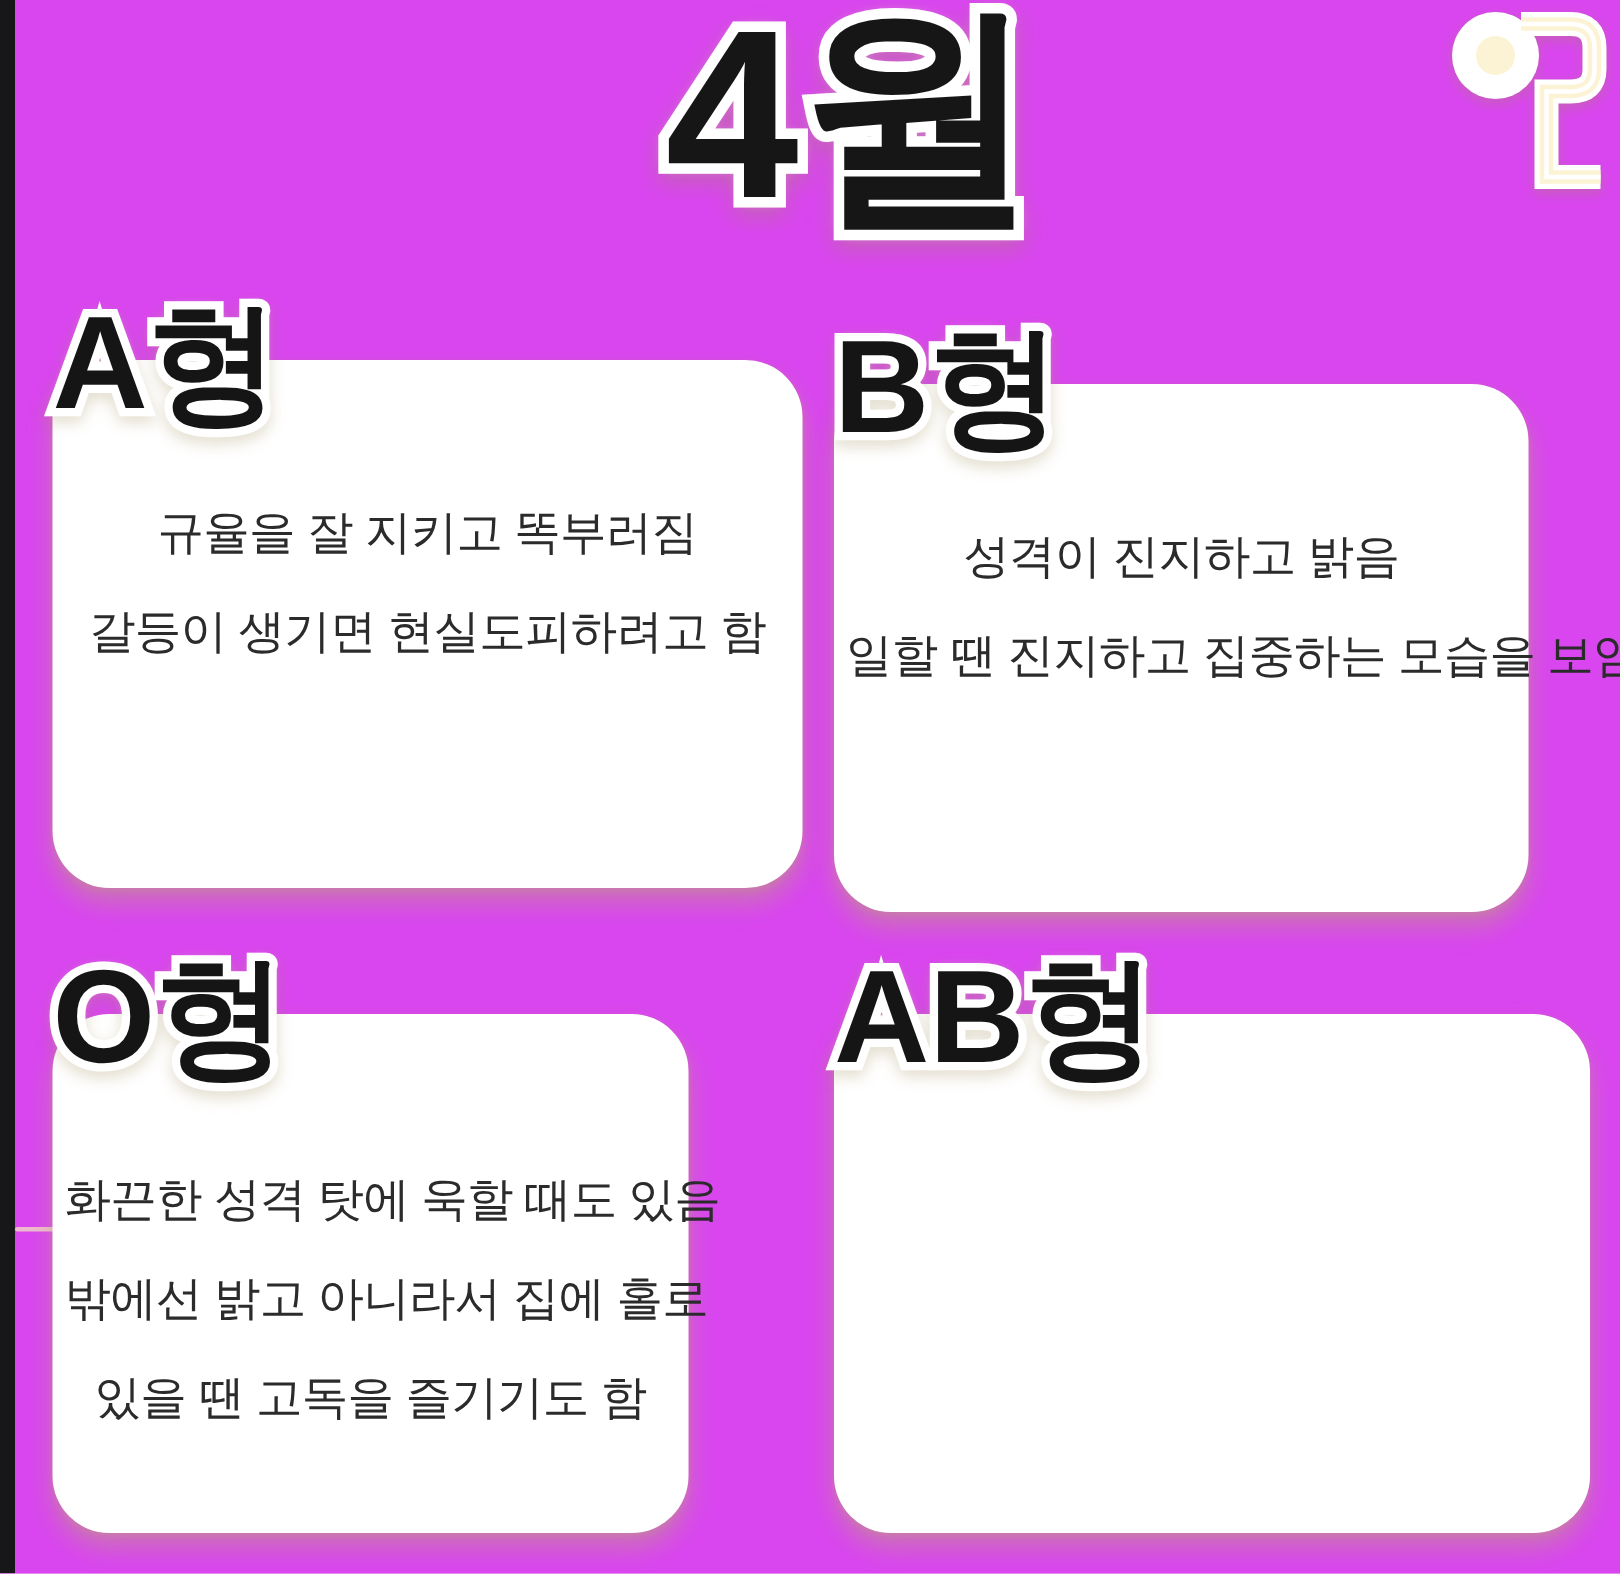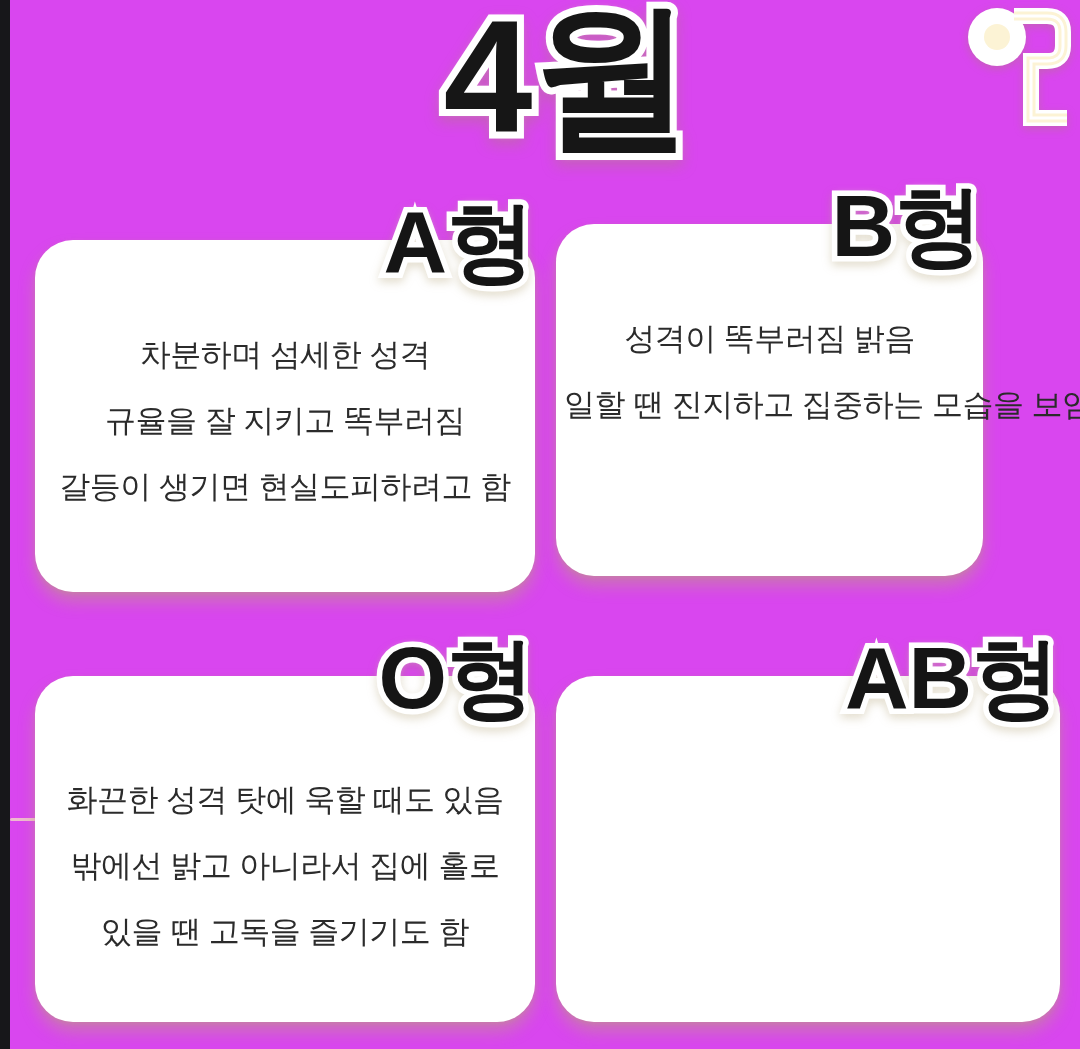--- a/index.html
+++ b/index.html
@@ -30,26 +30,26 @@
     filter:drop-shadow(0 6px 7px rgba(160,140,85,0.35));
   }
   .logo{
     position:absolute;left:966px;top:0px;width:106px;height:132px;
   }
   .card{
     position:absolute;background:#ffffff;border-radius:38px;
     box-shadow:0 10px 16px rgba(186,168,116,0.45),0 2px 4px rgba(186,168,116,0.25);
   }
   .card-a {left:35px; top:240px;width:500px;height:352px;}
-  .card-b {left:556px;top:224px;width:427px;height:352px;}
-  .card-o {left:35px; top:676px;width:500px;height:346px;}
+  .card-b {left:556px;top:256px;width:427px;height:352px;padding-left:36px;}
+  .card-o {left:35px; top:676px;width:424px;height:346px;}
   .card-ab{left:556px;top:676px;width:504px;height:346px;}
   .card-title{
     position:absolute;top:-44px;left:0;right:0;margin:0;
-    text-align:right;
+    text-align:left;
     font-size:88px;line-height:1.05;font-weight:900;
     color:#151515;
     -webkit-text-stroke:11px #ffffff;paint-order:stroke fill;
     text-shadow:0 0 8px #ffffff;
     filter:drop-shadow(0 4px 5px rgba(160,140,85,0.30));
   }
   .card-lines{
     position:absolute;left:8px;right:8px;top:82px;
     display:flex;flex-direction:column;text-align:center;
   }
@@ -80,30 +80,29 @@
         <path d="M 48 16 H 81 Q 97 16 97 32 V 46 Q 97 61 81 61 H 65 V 118 H 101" stroke="#FFFFFF" stroke-width="16"></path>
         <path d="M 48 16 H 81 Q 97 16 97 32 V 46 Q 97 61 81 61 H 65 V 118 H 101" stroke="#FCF3D5" stroke-width="9"></path>
         <path d="M 48 16 H 81 Q 97 16 97 32 V 46 Q 97 61 81 61 H 65 V 118 H 101" stroke="#FFFFFF" stroke-width="3"></path>
       </g>
     </svg>
   </div>
 
   <section class="card card-a row1">
     <h2 class="card-title">A형</h2>
     <div class="card-lines">
-      <p>차분하며 섬세한 성격</p>
       <p>규율을 잘 지키고 똑부러짐</p>
       <p>갈등이 생기면 현실도피하려고 함</p>
     </div>
   </section>
 
   <section class="card card-b row1">
     <h2 class="card-title">B형</h2>
     <div class="card-lines">
-      <p>성격이 똑부러짐 밝음</p>
+      <p>성격이 진지하고 밝음</p>
       <p>일할 땐 진지하고 집중하는 모습을 보임</p>
     </div>
   </section>
 
   <section class="card card-o row2">
     <h2 class="card-title">O형</h2>
     <div class="card-lines">
       <p>화끈한 성격 탓에 욱할 때도 있음</p>
       <p>밖에선 밝고 아니라서 집에 홀로</p>
       <p>있을 땐 고독을 즐기기도 함</p>

